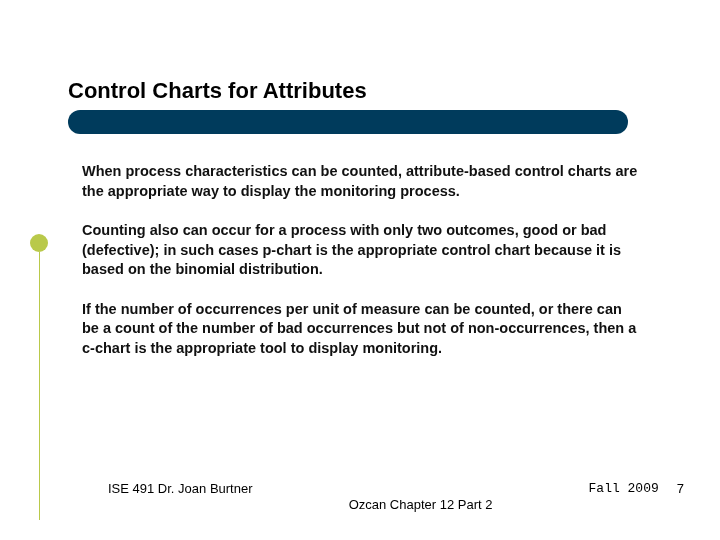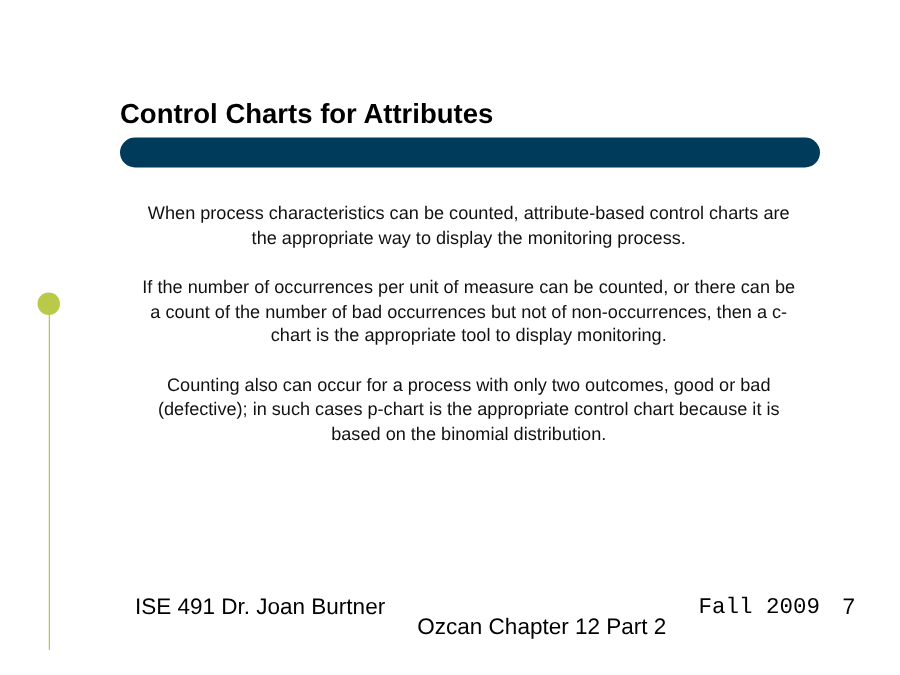--- a/index.html
+++ b/index.html
@@ -7,21 +7,21 @@
     width: 720px;
     height: 540px;
     background: #ffffff;
     font-family: Verdana, Geneva, sans-serif;
     position: relative;
     overflow: hidden;
   }
   .slide {
     width: 100%;
     height: 100%;
-    padding: 78px 60px 0 96px;
+    padding: 78px 60px 0 68px;
     position: relative;
   }
   .title-wrap {
     position: relative;
     margin-bottom: 28px;
   }
   .title {
     font-size: 22px;
     font-weight: bold;
     color: #000;
@@ -33,36 +33,35 @@
     border-radius: 14px;
     width: 560px;
     margin-left: 0;
   }
   .content {
     padding-left: 14px;
     padding-right: 20px;
   }
   .para {
     font-size: 14.5px;
-    font-weight: normal;
+    font-weight: bold;
     color: #111;
     line-height: 1.35;
     margin-bottom: 20px;
-    text-align: center;
   }
   .footer {
     position: absolute;
     bottom: 28px;
     left: 0;
     width: 100%;
     padding: 0 36px 0 108px;
     display: flex;
     align-items: center;
     font-family: Arial, sans-serif;
-    font-size: 18px;
+    font-size: 13px;
     color: #000;
   }
   .footer-left { flex: 0 0 auto; }
   .footer-center { flex: 1; text-align: center; margin-top: 32px; }
   .footer-right { flex: 0 0 auto; margin-right: 18px; font-family: Liberation Mono, monospace; }
   .footer-num { flex: 0 0 auto; }
   .accent-dot {
     position: absolute;
     left: 30px;
     top: 234px;
@@ -88,22 +87,22 @@
   <div class="accent-dot"></div>
   <div class="accent-line"></div>
 
   <div class="title-wrap">
     <div class="title">Control Charts for Attributes</div>
     <div class="title-bar"></div>
   </div>
 
   <div class="content">
     <p class="para">When process characteristics can be counted, attribute-based control charts are the appropriate way to display the monitoring process.</p>
+    <p class="para">Counting also can occur for a process with only two outcomes, good or bad (defective); in such cases p-chart is the appropriate control chart because it is based on the binomial distribution.</p>
     <p class="para">If the number of occurrences per unit of measure can be counted, or there can be a count of the number of bad occurrences but not of non-occurrences, then a c-chart is the appropriate tool to display monitoring.</p>
-    <p class="para">Counting also can occur for a process with only two outcomes, good or bad (defective); in such cases p-chart is the appropriate control chart because it is based on the binomial distribution.</p>
   </div>
 
   <div class="footer">
     <span class="footer-left">ISE 491  Dr. Joan Burtner</span>
     <span class="footer-center">Ozcan Chapter 12 Part 2</span>
     <span class="footer-right">Fall 2009</span>
     <span class="footer-num">7</span>
   </div>
 
 </div>

